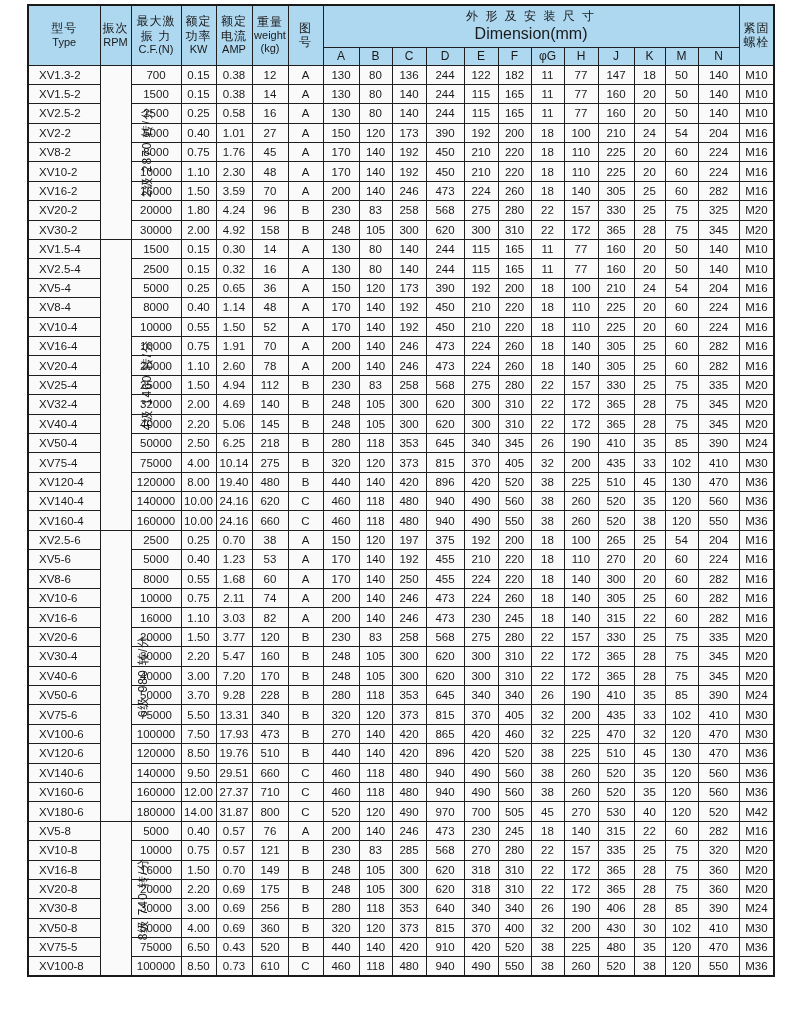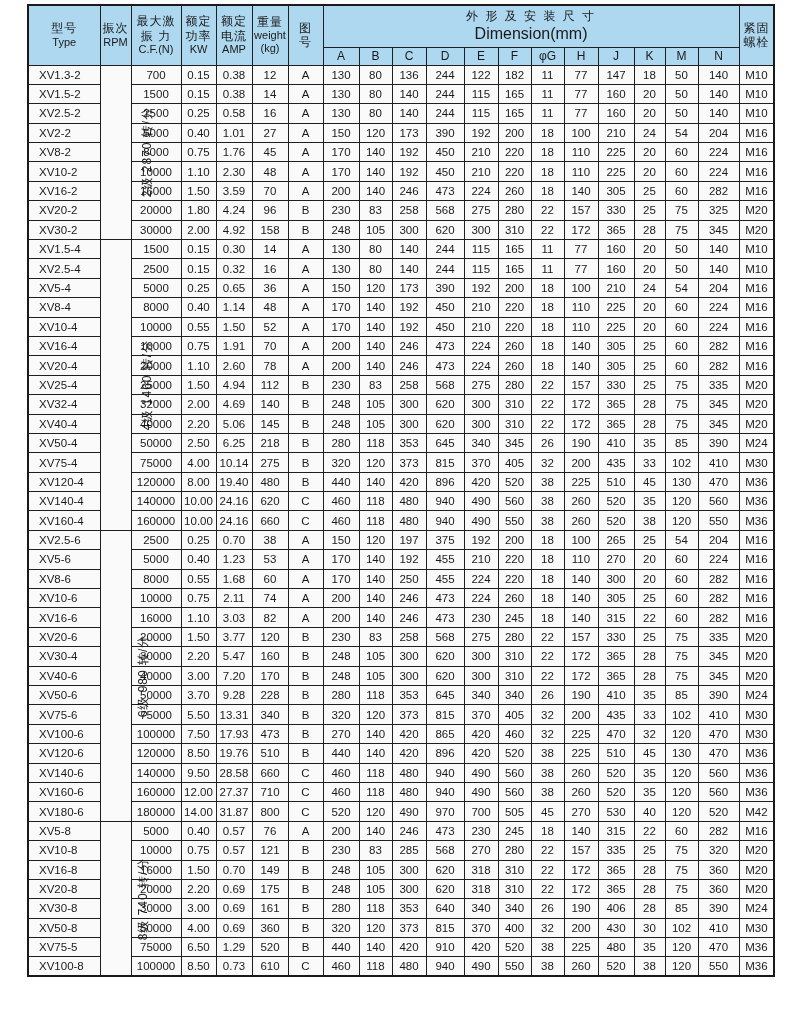--- a/index.html
+++ b/index.html
@@ -1080,21 +1080,21 @@
         </tr>
         <tr>
           <td class="model-cell">
             <div class="model-inner">
               <span>XV</span>
               <span>140-6</span>
             </div>
           </td>
           <td>140000</td>
           <td>9.50</td>
-          <td>28.58</td>
+          <td>29.51</td>
           <td>660</td>
           <td>C</td>
           <td>460</td>
           <td>118</td>
           <td>480</td>
           <td>940</td>
           <td>490</td>
           <td>560</td>
           <td>38</td>
           <td>260</td>
@@ -1264,21 +1264,21 @@
         <tr>
           <td class="model-cell">
             <div class="model-inner">
               <span>XV</span>
               <span>30-8</span>
             </div>
           </td>
           <td>30000</td>
           <td>3.00</td>
           <td>0.69</td>
-          <td>161</td>
+          <td>256</td>
           <td>B</td>
           <td>280</td>
           <td>118</td>
           <td>353</td>
           <td>640</td>
           <td>340</td>
           <td>340</td>
           <td>26</td>
           <td>190</td>
           <td>406</td>
@@ -1315,21 +1315,21 @@
         </tr>
         <tr>
           <td class="model-cell">
             <div class="model-inner">
               <span>XV</span>
               <span>75-5</span>
             </div>
           </td>
           <td>75000</td>
           <td>6.50</td>
-          <td>1.29</td>
+          <td>0.43</td>
           <td>520</td>
           <td>B</td>
           <td>440</td>
           <td>140</td>
           <td>420</td>
           <td>910</td>
           <td>420</td>
           <td>520</td>
           <td>38</td>
           <td>225</td>

